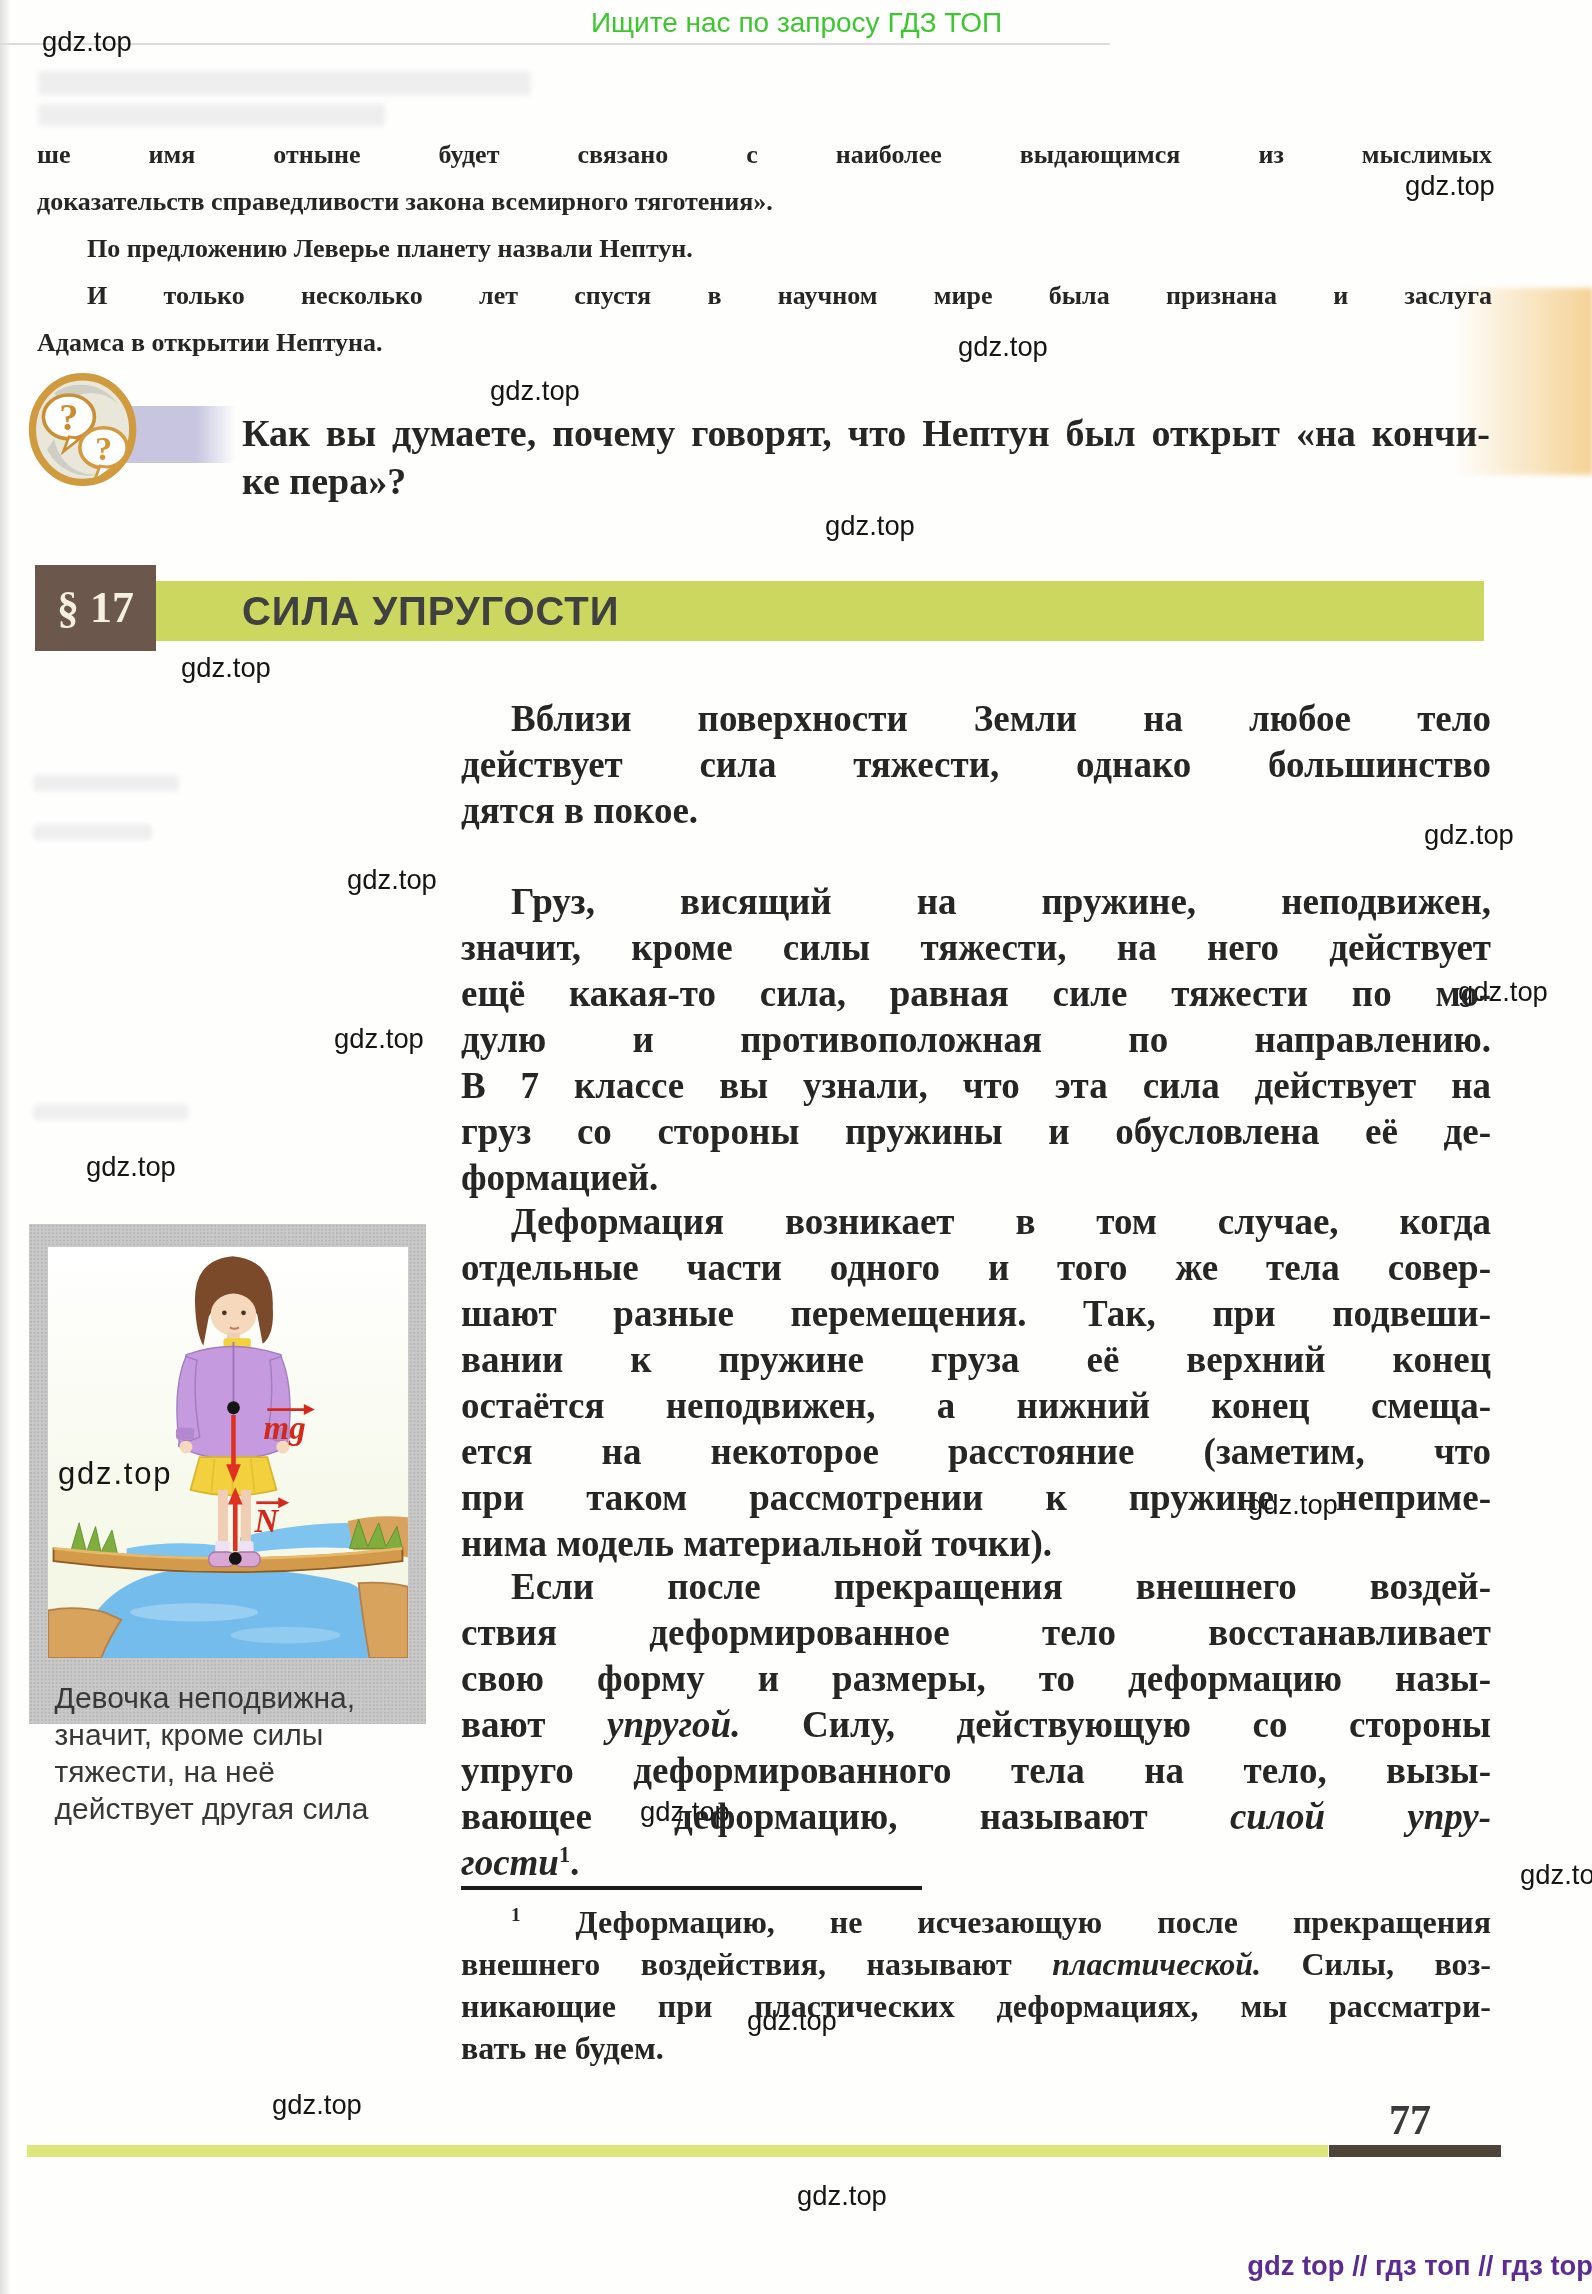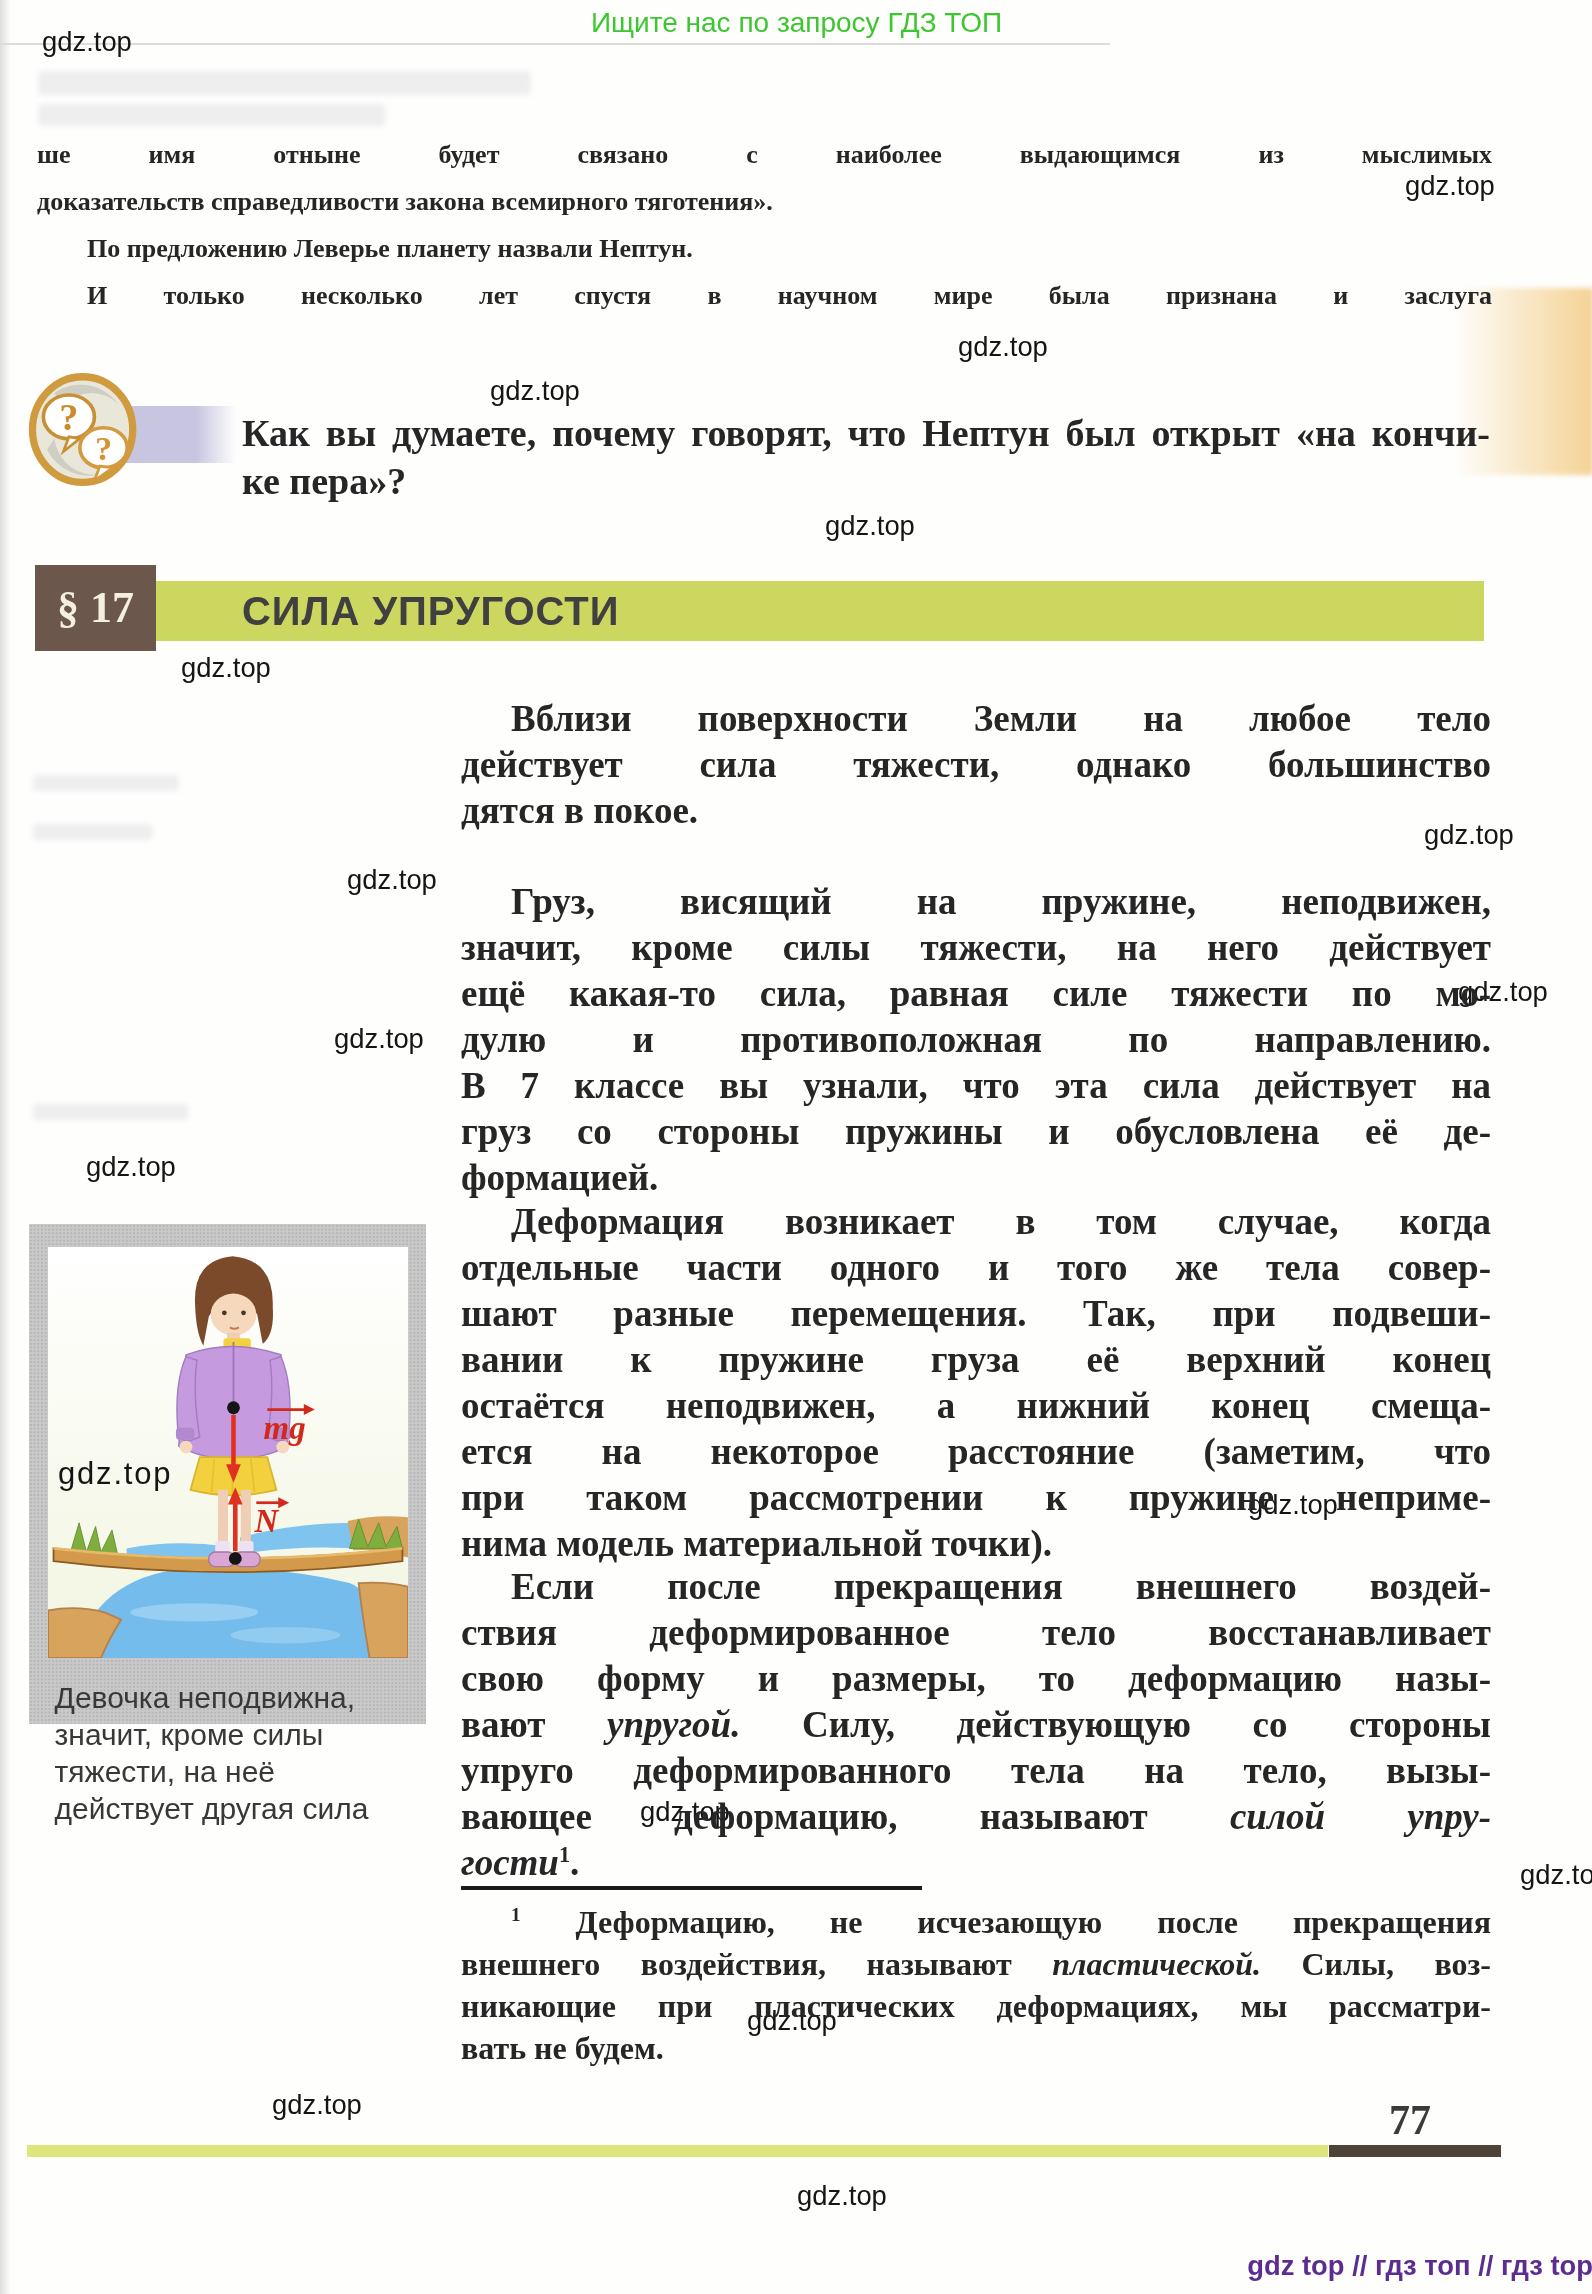--- a/index.html
+++ b/index.html
@@ -93,20 +93,21 @@
   <div class="wm" style="left:1520px;top:1859px;">gdz.top</div>
   <div class="wm" style="left:747px;top:2005px;">gdz.top</div>
   <div class="wm" style="left:272px;top:2089px;">gdz.top</div>
   <div class="wm" style="left:797px;top:2180px;">gdz.top</div>
 
   <div class="intro">
     <div class="ln jl">ше имя отныне будет связано с наиболее выдающимся из мыслимых</div>
     <div class="ln">доказательств справедливости закона всемирного тяготения».</div>
     <div class="ln ind">По предложению Леверье планету назвали Нептун.</div>
     <div class="ln ind jl">И только несколько лет спустя в научном мире была признана и заслуга</div>
+    <div class="ln">Адамса в открытии Нептуна.</div>
   </div>
 
   <div class="band"></div>
   <div class="qicon">
     <svg width="113" height="115" viewBox="0 0 124 126">
       <ellipse cx="61" cy="62" rx="55" ry="58" fill="#e9e7da" stroke="#d09a3f" stroke-width="8"></ellipse>
       <path d="M30,22 A52,55 0 0 1 100,34 A42,44 0 0 0 40,36 Z" fill="#c9c9c0" opacity=".85"></path>
       <path d="M22,84 A52,55 0 0 0 84,110 A44,46 0 0 1 30,72 Z" fill="#c9c9c0" opacity=".85"></path>
       <ellipse cx="46" cy="48" rx="28" ry="24" fill="#ffffff" stroke="#c98f35" stroke-width="4"></ellipse>
       <path d="M46,70 L40,86 L58,72 Z" fill="#ffffff" stroke="#c98f35" stroke-width="3"></path>

